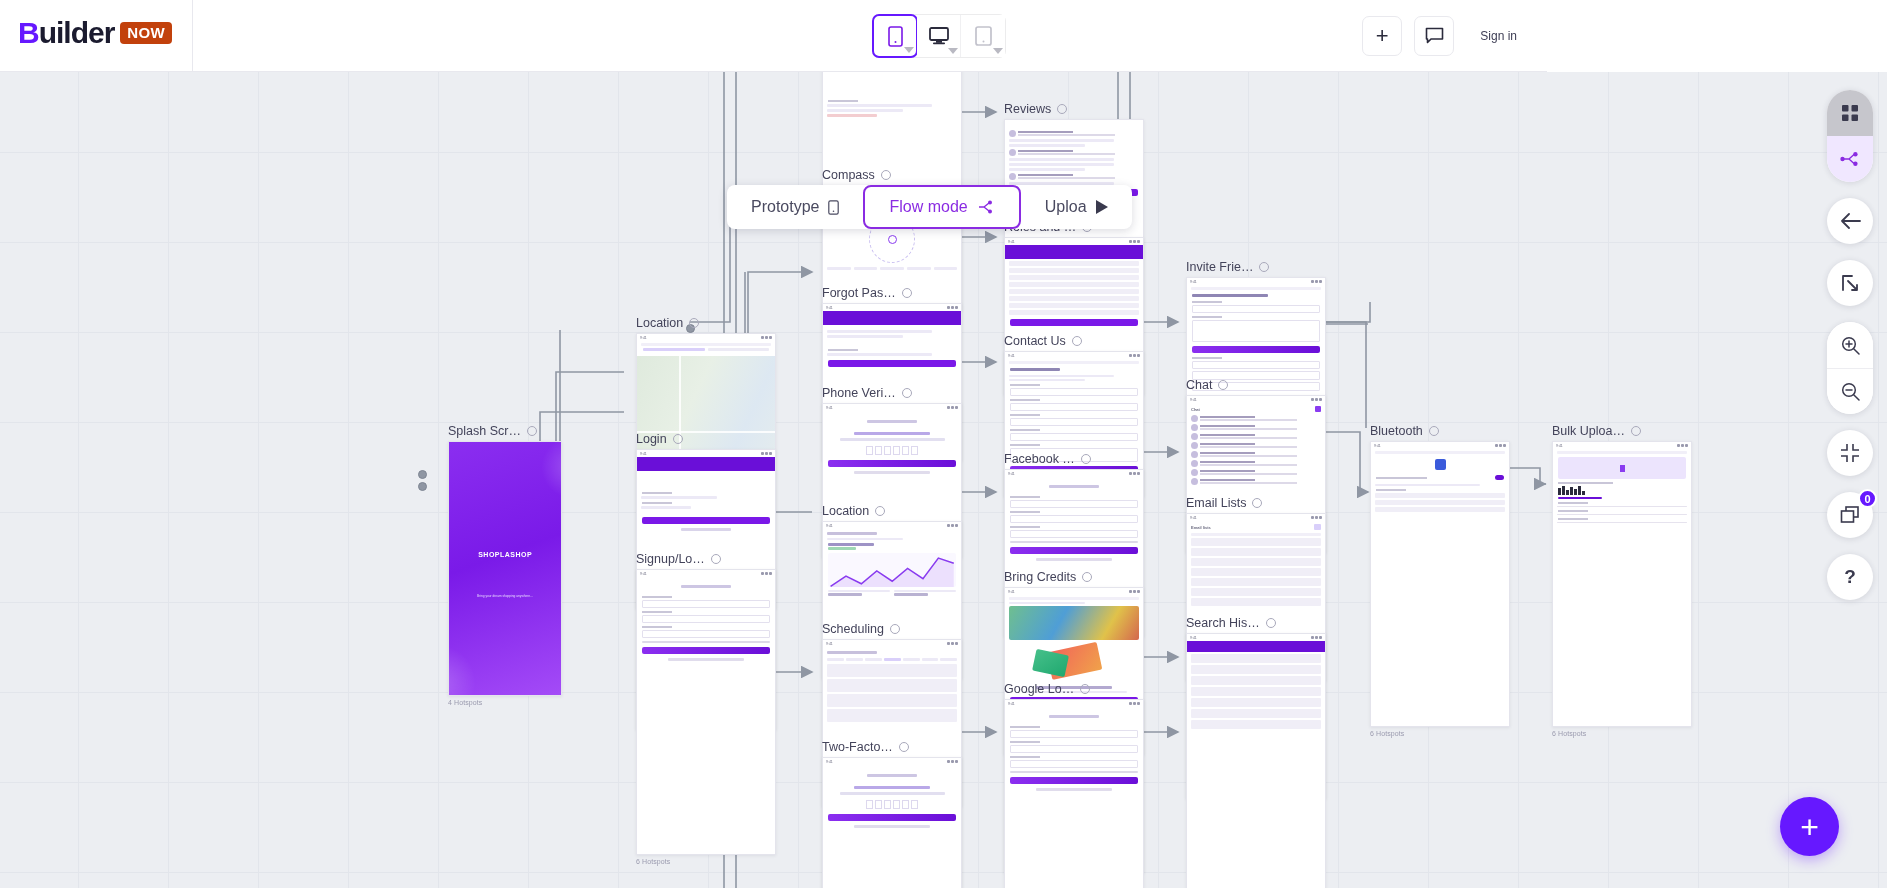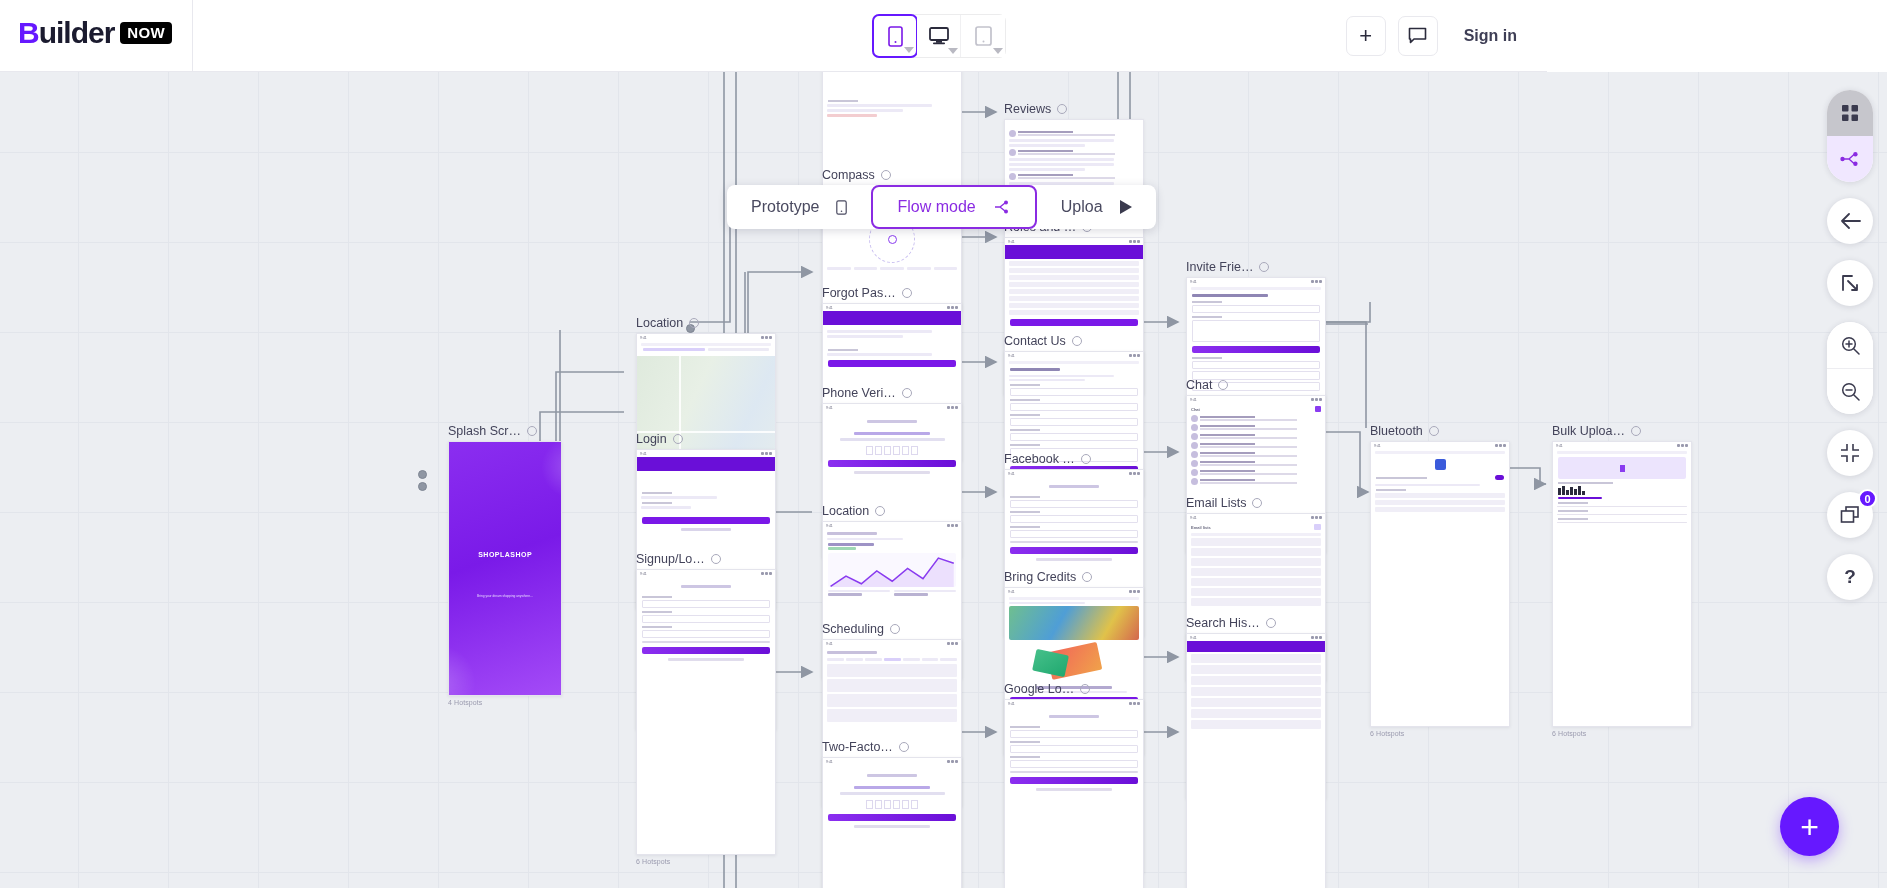--- a/index.html
+++ b/index.html
@@ -22,21 +22,21 @@
   .logo-wrap {
     position: absolute; left: 18px; top: 18px;
     display: flex; align-items: center; gap: 6px;
   }
   .logo-text {
     font-size: 30px; font-weight: 700; letter-spacing: -1px;
     color: #1b1b2f; line-height: 1;
   }
   .logo-text .b { color: #6618ff; }
   .logo-now {
-    background: #000000; color: #fff; font-size: 15px; font-weight: 700;
+    background: #c2410c; color: #fff; font-size: 15px; font-weight: 700;
     padding: 3px 7px 4px 7px; border-radius: 4px; line-height: 1;
     letter-spacing: 0.3px;
   }
   .topbar-divider {
     position: absolute; left: 192px; top: 0; width: 1px; height: 72px;
     background: #e8e8ee;
   }
   .proj-wrap { position: absolute; left: 218px; top: 12px; }
   .badge-instant {
     display: inline-block;
@@ -84,21 +84,21 @@
     height: 40px; background: #22b24c; color: #fff; border-radius: 7px;
     display: flex; align-items: center; gap: 12px;
     padding: 0 18px; font-size: 15px; font-weight: 700;
   }
   .btn-green .caret {
     width: 0; height: 0;
     border-left: 6px solid transparent; border-right: 6px solid transparent;
     border-top: 8px solid #fff;
   }
   .signin {
-    font-size: 16px; font-weight: 700; color: #3e3e55; padding: 0 14px;
+    font-size: 12px; font-weight: 400; color: #3e3e55; padding: 0 14px;
   }
 
   
   #canvas {
     position: absolute; left: 0; top: 72px;
     width: 1887px; height: 816px;
     background-color: #eceef2;
     background-image:
       linear-gradient(to right, #e2e5eb 1px, transparent 1px),
       linear-gradient(to bottom, #e2e5eb 1px, transparent 1px);
@@ -108,21 +108,21 @@
   }
 
   
   #mode-toolbar {
     position: absolute; left: 727px; top: 113px;
     height: 44px; background: #fff; border-radius: 8px;
     box-shadow: 0 2px 10px rgba(30,30,60,.16);
     display: flex; align-items: stretch; z-index: 40;
   }
   .mode-item {
-    display: flex; align-items: center; gap: 17px;
+    display: flex; align-items: center; gap: 9px;
     padding: 0 24px; font-size: 16px; color: #4a4a60;
     border-radius: 8px;
   }
   .mode-item.active {
     border: 2px solid #8a2be2; color: #8a2be2; font-weight: 400;
   }
   .play-tri {
     width: 0; height: 0;
     border-top: 7px solid transparent; border-bottom: 7px solid transparent;
     border-left: 12px solid #3a3a4e;

